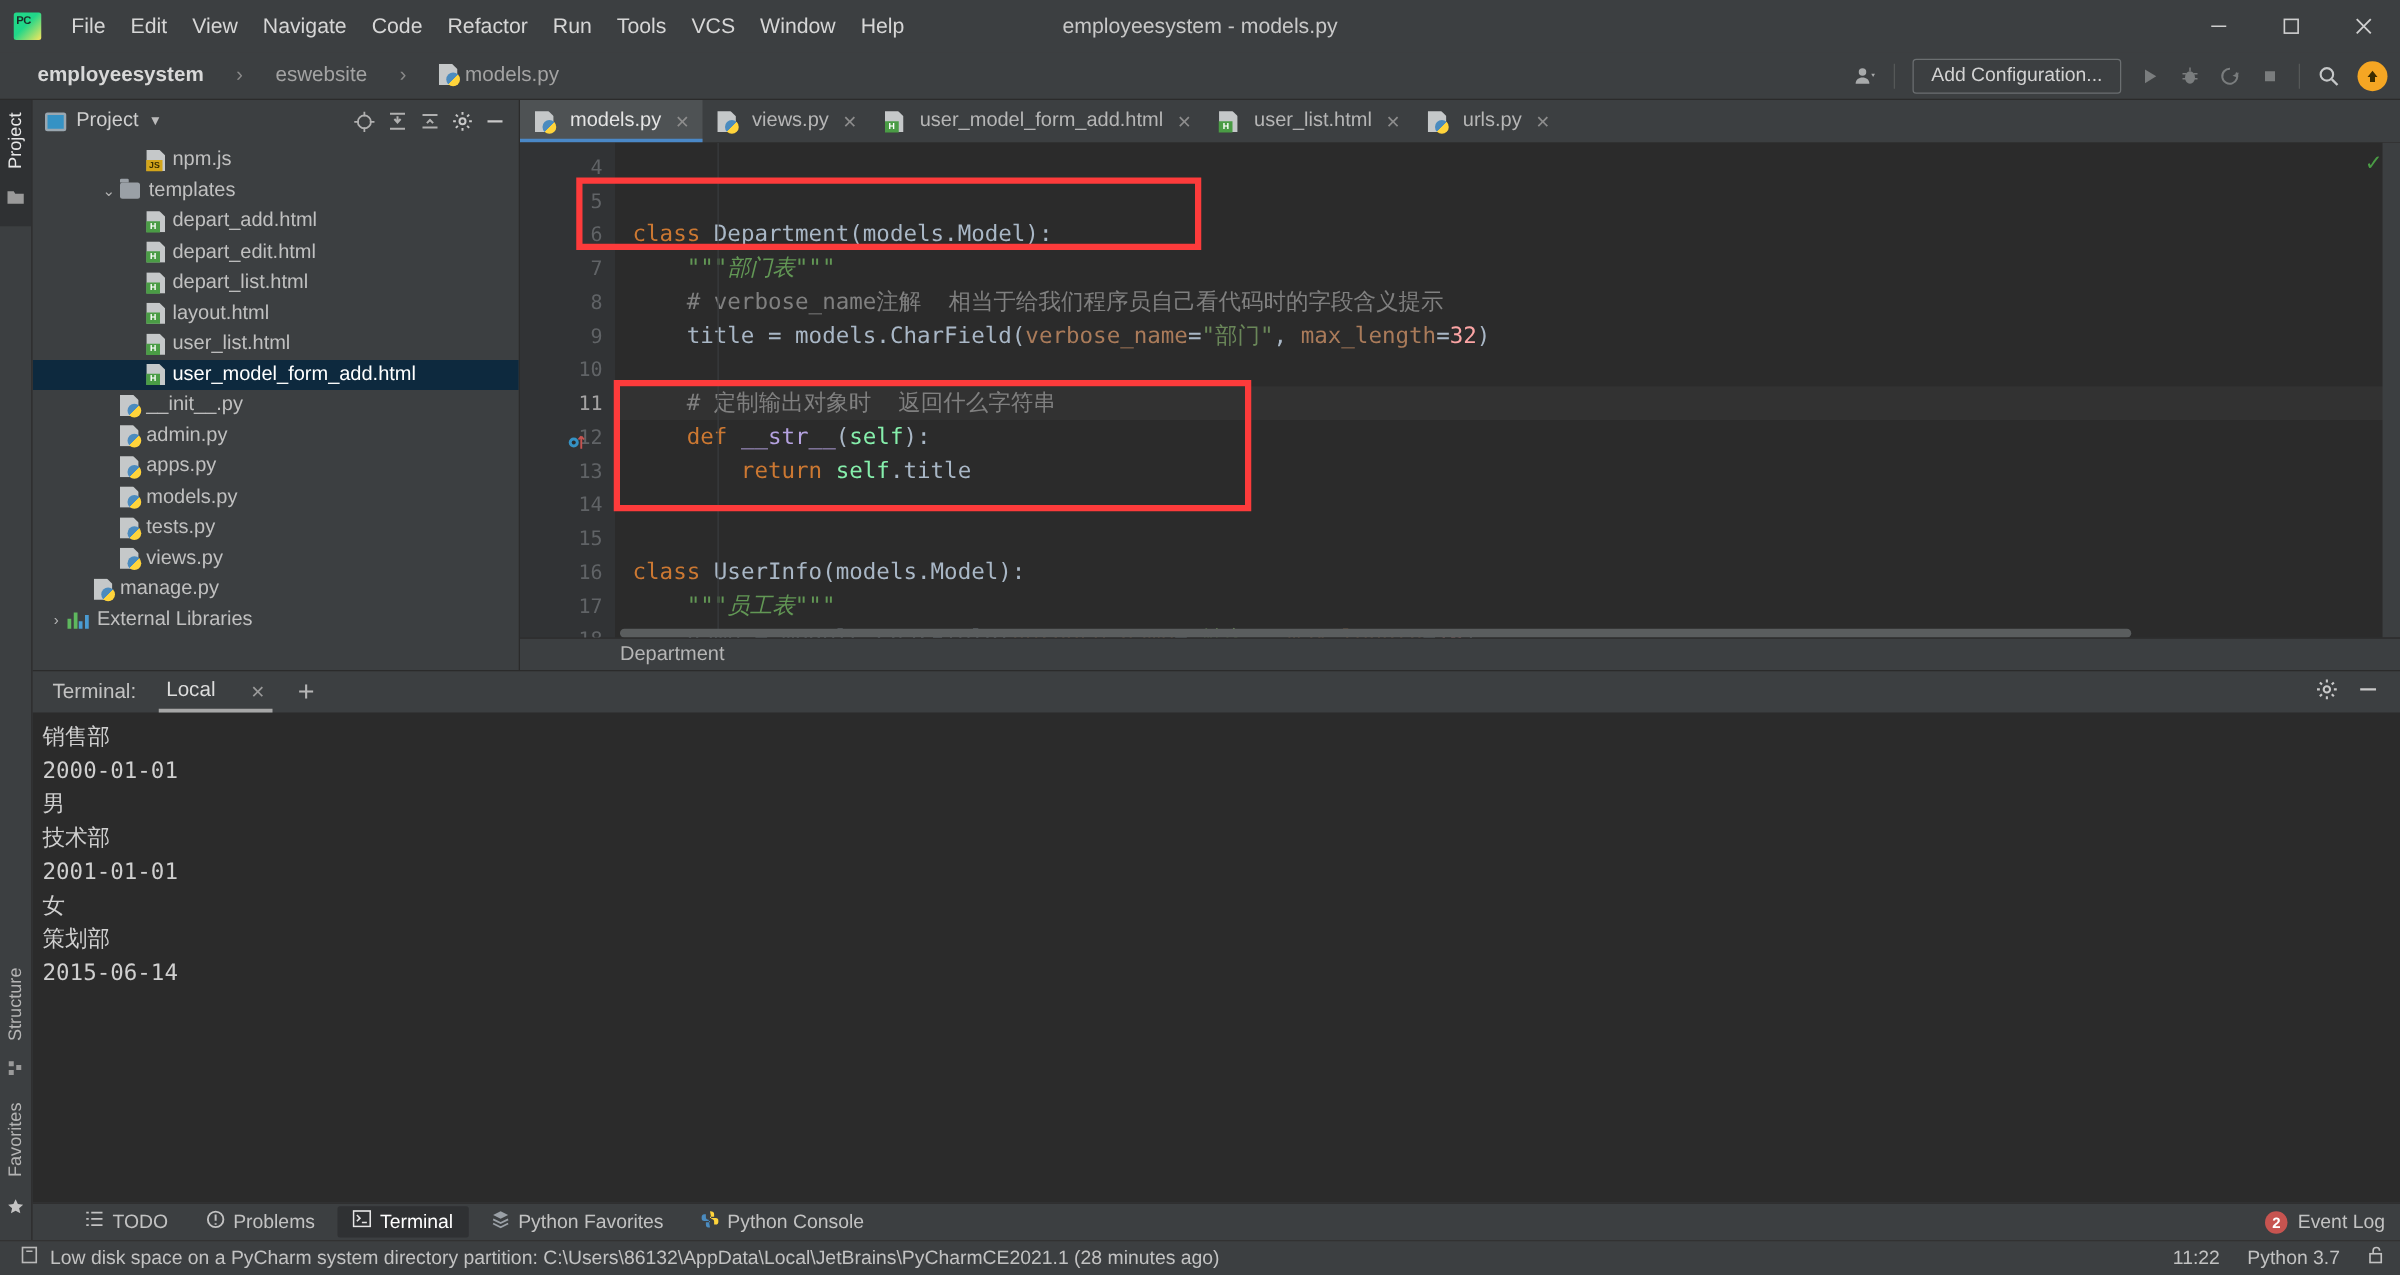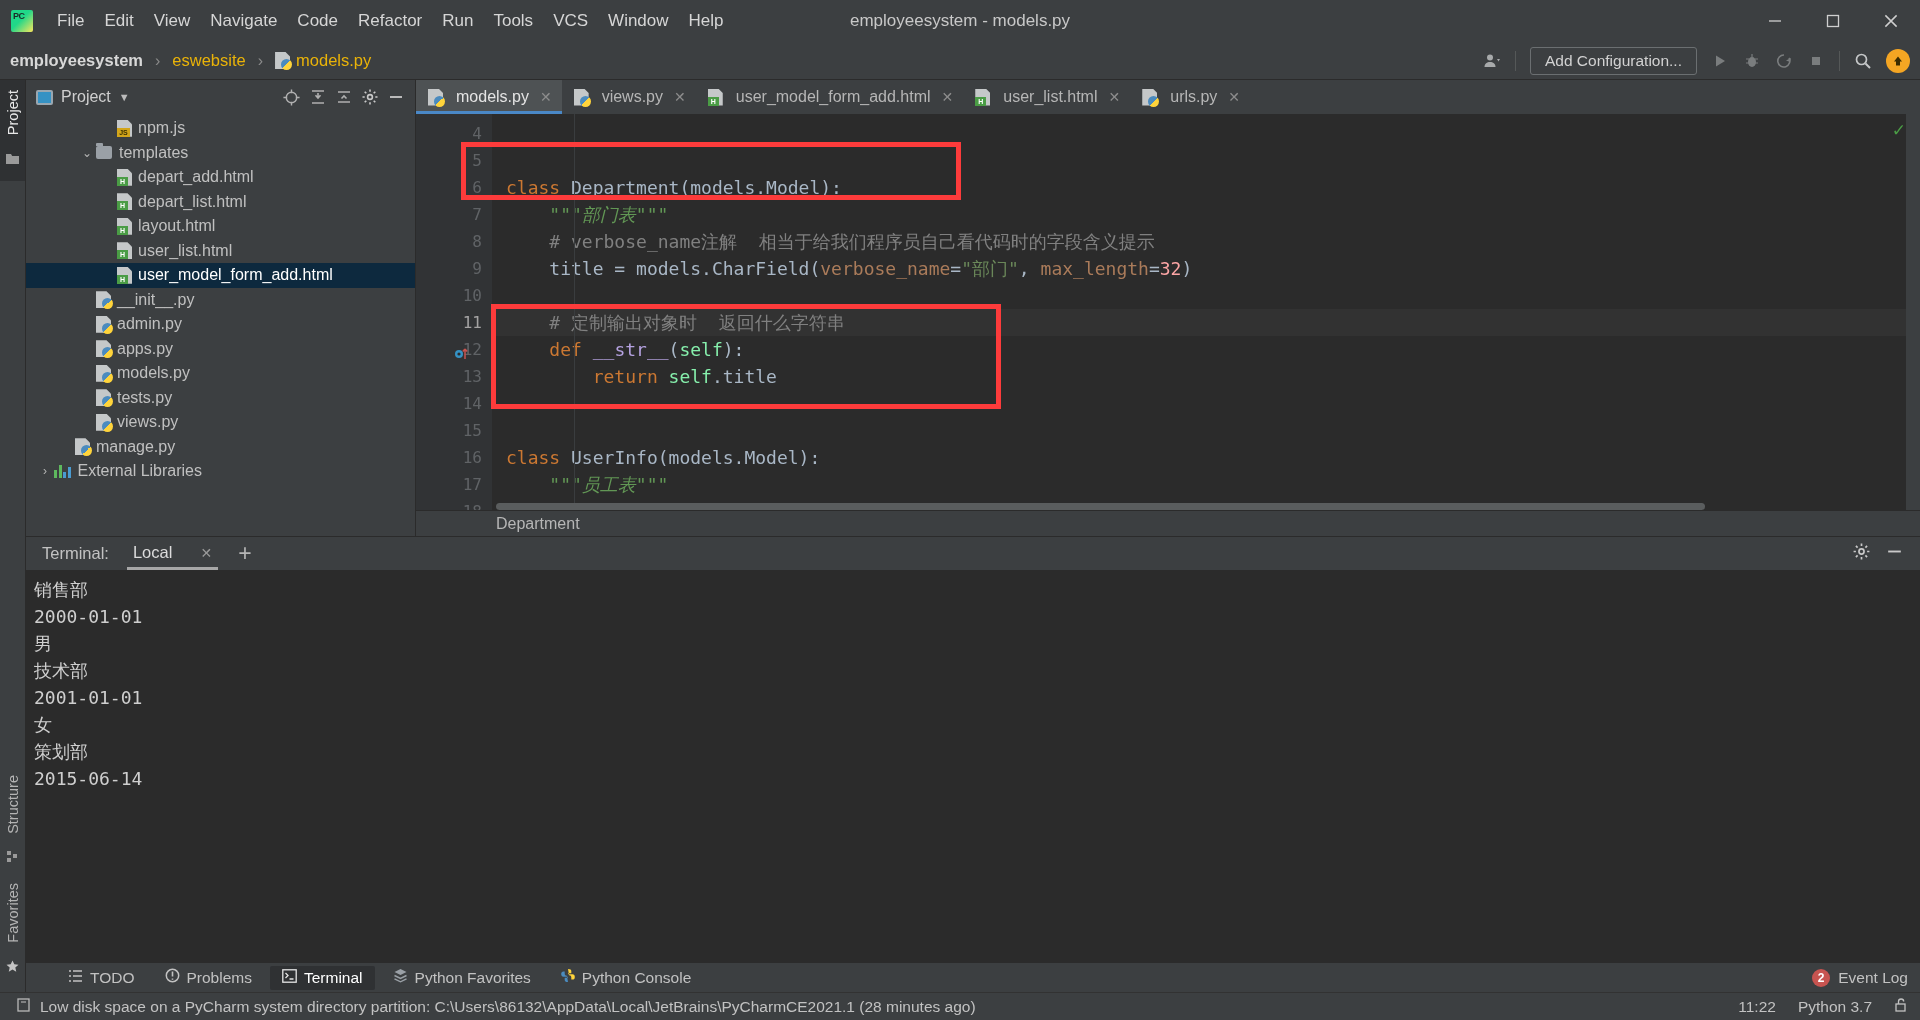--- a/index.html
+++ b/index.html
@@ -38,22 +38,22 @@
     width: 58px; height: 42px; display: flex; align-items: center; justify-content: center;
     color: #cfcfcf;
   }
   .win-btn svg { display: block; }
 
   
   .navbar {
     height: 38px; background: #3c3f41; display: flex; align-items: center;
     border-bottom: 1px solid #2b2b2b; flex: 0 0 38px; position: relative;
   }
-  .crumbs { display: flex; align-items: center; padding-left: 6px; gap: 2px; }
-  .crumb { font-size: 16.5px; color: #eab308; padding: 0 4px; }
+  .crumbs { display: flex; align-items: center; padding-left: 26px; gap: 16px; }
+  .crumb { font-size: 16.5px; color: #a3a3a3; padding: 0 4px; }
   .crumb.bold { font-weight: bold; color: #d8d8d8; }
   .crumb-sep { color: #8a8a8a; font-size: 16px; padding: 0 6px; }
   .file-ic-py {
     width: 15px; height: 17px; display: inline-block; position: relative;
     margin-right: 6px; vertical-align: -3px;
   }
   .file-ic-py i {
     position: absolute; inset: 0;
     background: #c5c8c9; clip-path: polygon(0 0,70% 0,100% 26%,100% 100%,0 100%);
   }
@@ -469,20 +469,29 @@
                 <span>templates</span>
               </div>
               <div class="tree-row">
                 <span style="display:inline-block;width:73px"></span>
                 <span class="tw"></span>
                 <span class="file-ic-html">
                   <i></i>
                   <b>H</b>
                 </span>
                 <span>depart_add.html</span>
+              </div>
+              <div class="tree-row">
+                <span style="display:inline-block;width:73px"></span>
+                <span class="tw"></span>
+                <span class="file-ic-html">
+                  <i></i>
+                  <b>H</b>
+                </span>
+                <span>depart_edit.html</span>
               </div>
               <div class="tree-row">
                 <span style="display:inline-block;width:73px"></span>
                 <span class="tw"></span>
                 <span class="file-ic-html">
                   <i></i>
                   <b>H</b>
                 </span>
                 <span>depart_list.html</span>
               </div>

